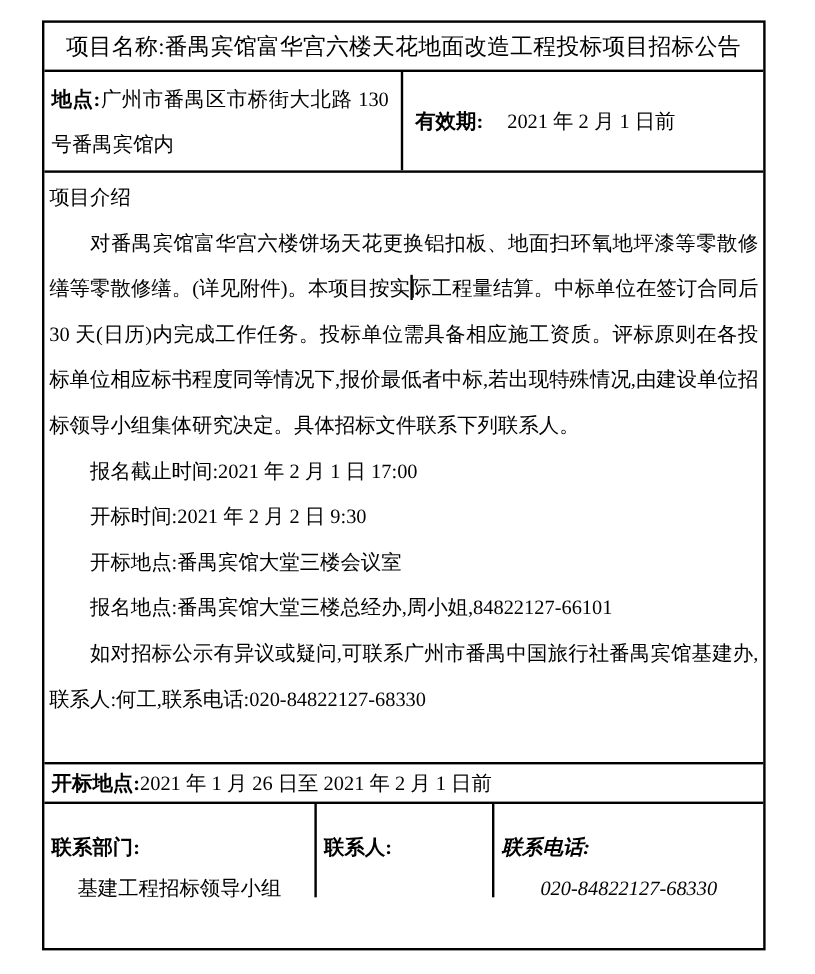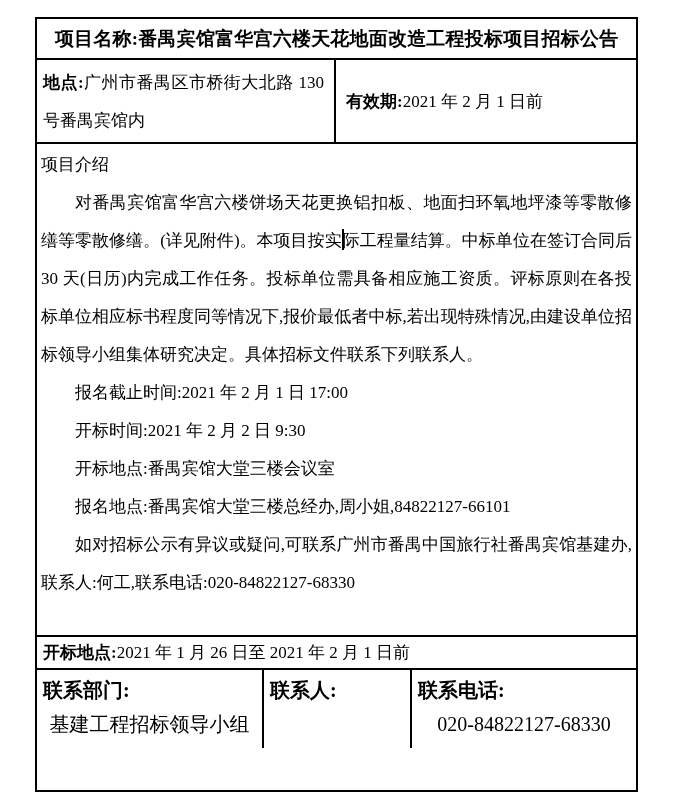--- a/index.html
+++ b/index.html
@@ -35,21 +35,21 @@
     overflow: hidden;
   }
   .row.first { border-top: none; }
 
   
   .row-title {
     height: 39px;
     display: flex;
     align-items: center;
     padding-left: 18px;
-    font-weight: bold;
+    font-weight: normal;
     font-size: 19px;
     letter-spacing: 0.2px;
   }
 
   
   .row-locval { height: 84px; display: flex; }
   .cell-location {
     box-sizing: border-box;
     width: 299px;
     border-right: 2px solid #000000;
@@ -57,20 +57,21 @@
     font-size: 17px;
     line-height: 38px;
     text-align: justify;
   }
   .cell-validity {
     flex: 1;
     display: flex;
     align-items: center;
     padding-left: 10px;
     font-size: 17px;
+    gap: 20px;
   }
 
   
   .row-intro {
     height: 493px;
     padding: 2px 4px 0 4px;
     font-size: 17px;
     line-height: 38px;
   }
   .row-intro p, .row-intro div { margin: 0; }
@@ -92,24 +93,24 @@
     align-items: center;
     padding-left: 6px;
     font-size: 17px;
   }
 
   
   .row-contacts { height: 80px; display: flex; }
   .contact-cell {
     box-sizing: border-box;
     border-right: 2px solid #000000;
-    padding-top: 3px;
-    font-size: 20px;
+    padding-top: 20px;
+    font-size: 17px;
   }
-  .contact-cell.last { border-right: none; flex: 1; }
+  .contact-cell.last { border-right: none; flex: 1; font-style: italic; }
   .contact-cell .label {
     font-weight: bold;
     padding-left: 6px;
     line-height: 34px;
   }
   .contact-cell .value {
     text-align: center;
     line-height: 34px;
   }
   .cc-dept { width: 227px; }

